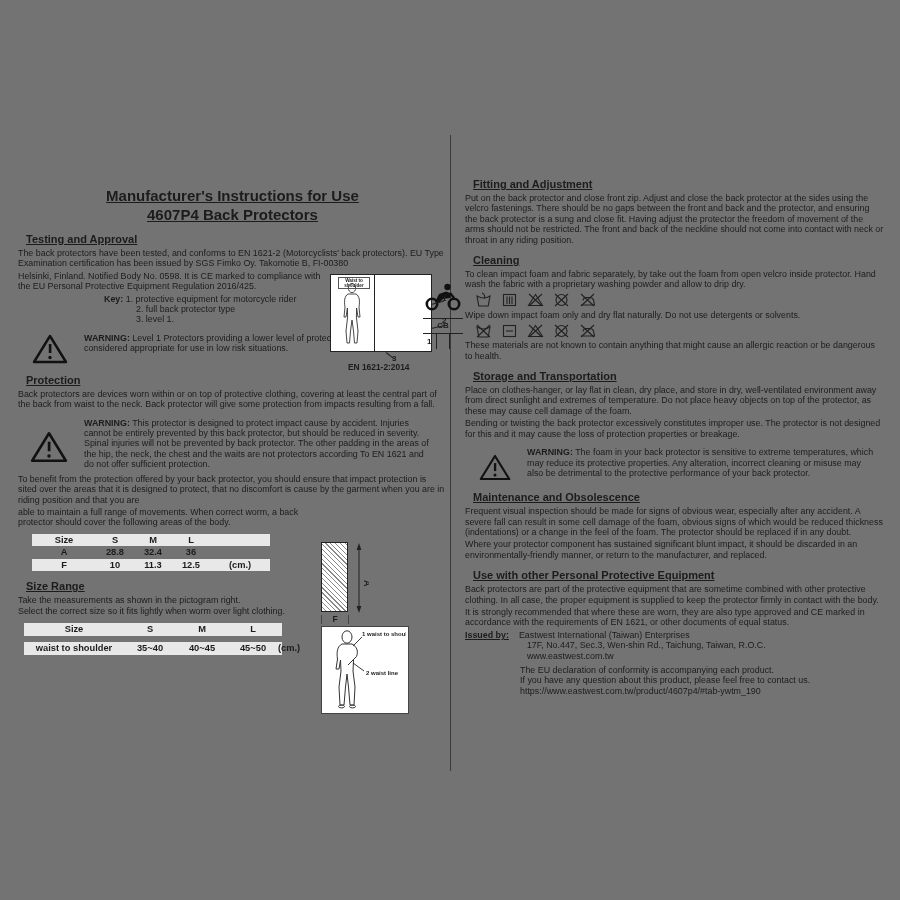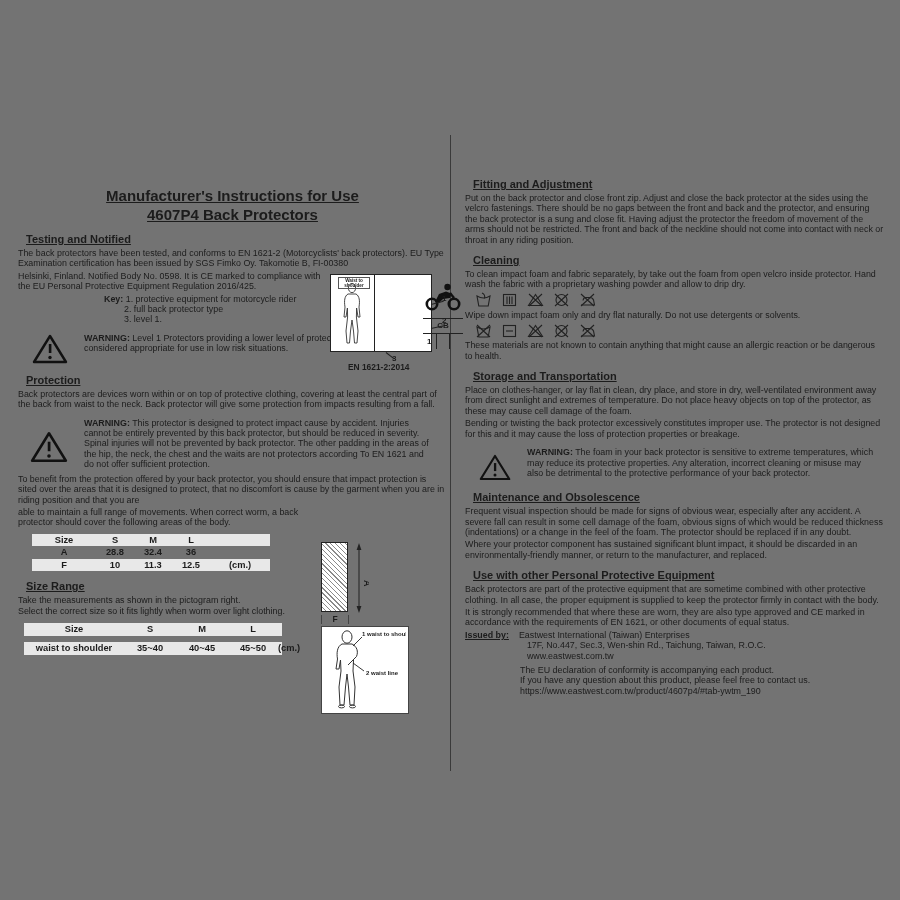--- a/index.html
+++ b/index.html
@@ -9,21 +9,21 @@
   .divider{position:absolute;left:450px;top:135px;width:1px;height:636px;background:#3a3a3a;}
   .col{position:absolute;font-size:8.9px;line-height:10.4px;}
   .col-left{left:18px;top:186px;width:429px;}
   .col-right{left:465px;top:178px;width:419px;}
   .title{font-weight:bold;font-size:15px;line-height:19px;text-align:center;text-decoration:underline;}
   h3{font-size:11px;line-height:13px;margin:9px 0 2px 8px;text-decoration:underline;}
   p{margin:0 0 2px 0;}
   .narrow310{width:312px;}
   .narrow300{width:302px;}
   .keyblock{margin:2px 0 2px 86px;}
-  .keyblock .kline{margin-left:20px;}
+  .keyblock .kline{margin-left:32px;}
   .keyblock .k1{margin-left:0;}
   .klabel{font-weight:bold;margin-top:48px;}
   .boldline{font-weight:bold;width:335px;margin-top:2px;}
   .warn{display:flex;align-items:flex-start;margin:8px 0 4px 0;}
   .warn .wicon{flex:0 0 auto;}
   .warn .wtext{margin-left:16px;}
   .warn b{font-weight:bold;}
   .warn1 .wicon{margin-left:14px;}
   .warn1 .wtext{width:330px;}
   .warn2 .wicon{margin-left:12px;margin-top:12px;}
@@ -78,21 +78,21 @@
 
 <div class="page">
   <div class="divider"></div>
 
   <div class="col col-left">
     <div class="title">
       <div>Manufacturer's Instructions for Use</div>
       <div>4607P4 Back Protectors</div>
     </div>
 
-    <h3>Testing and Notified</h3>
+    <h3>Testing and Approval</h3>
     <p>The back protectors have been tested, and conforms to EN 1621-2 (Motorcyclists' back protectors). EU Type Examination certification has been issued by SGS Fimko Oy. Takomotie B, FI-00380</p>
     <p class="narrow310">Helsinki, Finland. Notified Body No. 0598. It is CE marked to compliance with the EU Personal Protective Equipment Regulation 2016/425.</p>
 
     <div class="keyblock">
       <div class="kline k1"><span class="klabel">Key:</span>
         <span>1. protective equipment for motorcycle rider</span></div>
       <div class="kline">2. full back protector type</div>
       <div class="kline">3. level 1.</div>
     </div>
 

